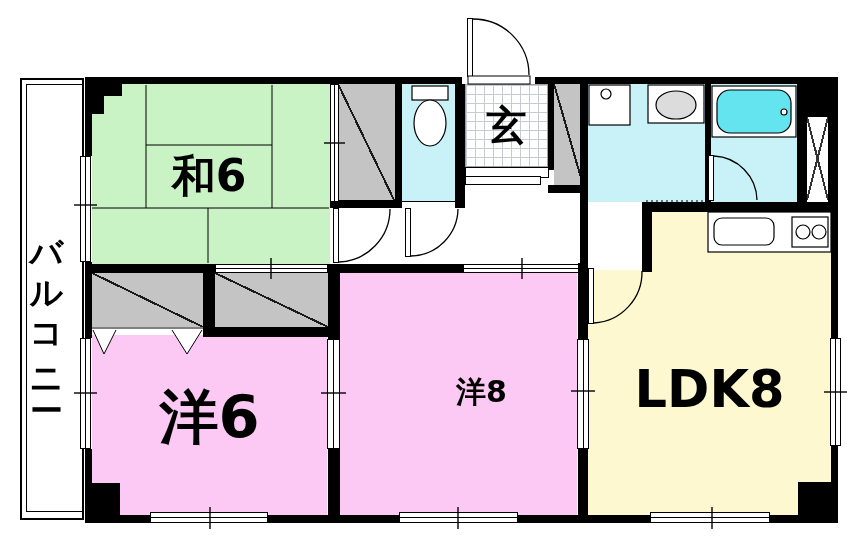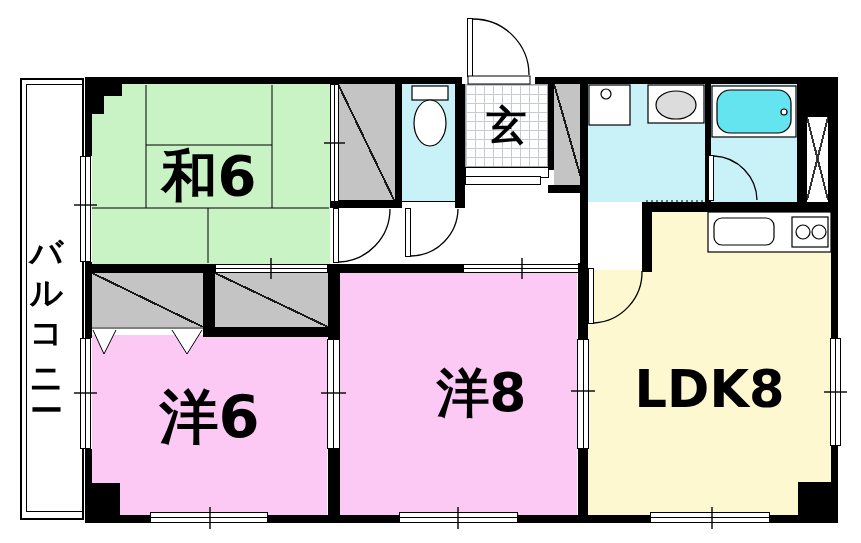--- a/index.html
+++ b/index.html
@@ -155,20 +155,20 @@
       <rect x="717" y="90" width="74" height="43" rx="13" fill="#63e4ef"></rect>
       <circle cx="784" cy="112" r="3" fill="#fff"></circle>
       <rect x="708" y="212" width="123" height="40" fill="#fff"></rect>
       <rect x="714" y="218" width="60" height="27" rx="8" fill="#fff"></rect>
       <rect x="792" y="217" width="36" height="30" fill="#fff"></rect>
       <circle cx="803" cy="232" r="7" fill="#fff"></circle>
       <circle cx="819" cy="232" r="7" fill="#fff"></circle>
     </g>
   </svg>
 
-  <div class="lbl" style="left:146px;top:145px;width:126px;height:62px;font-size:56px">和6</div>
+  <div class="lbl" style="left:146px;top:145px;width:126px;height:62px;font-size:44px">和6</div>
   <div class="lbl" style="left:465px;top:95px;width:83px;height:60px;font-size:40px">玄</div>
   <div class="lbl" style="left:92px;top:384px;width:235px;height:64px;font-size:59px">洋6</div>
-  <div class="lbl" style="left:340px;top:362px;width:283px;height:60px;font-size:53px">洋8</div>
+  <div class="lbl" style="left:340px;top:362px;width:283px;height:60px;font-size:30px">洋8</div>
   <div class="lbl" style="left:588px;top:360px;width:243px;height:58px;font-size:51px">LDK8</div>
   <div class="lbl vtext" style="left:24px;top:128px;width:46px;height:360px;font-size:33px">バルコニー</div>
 
 </div>
 
 </body></html>

